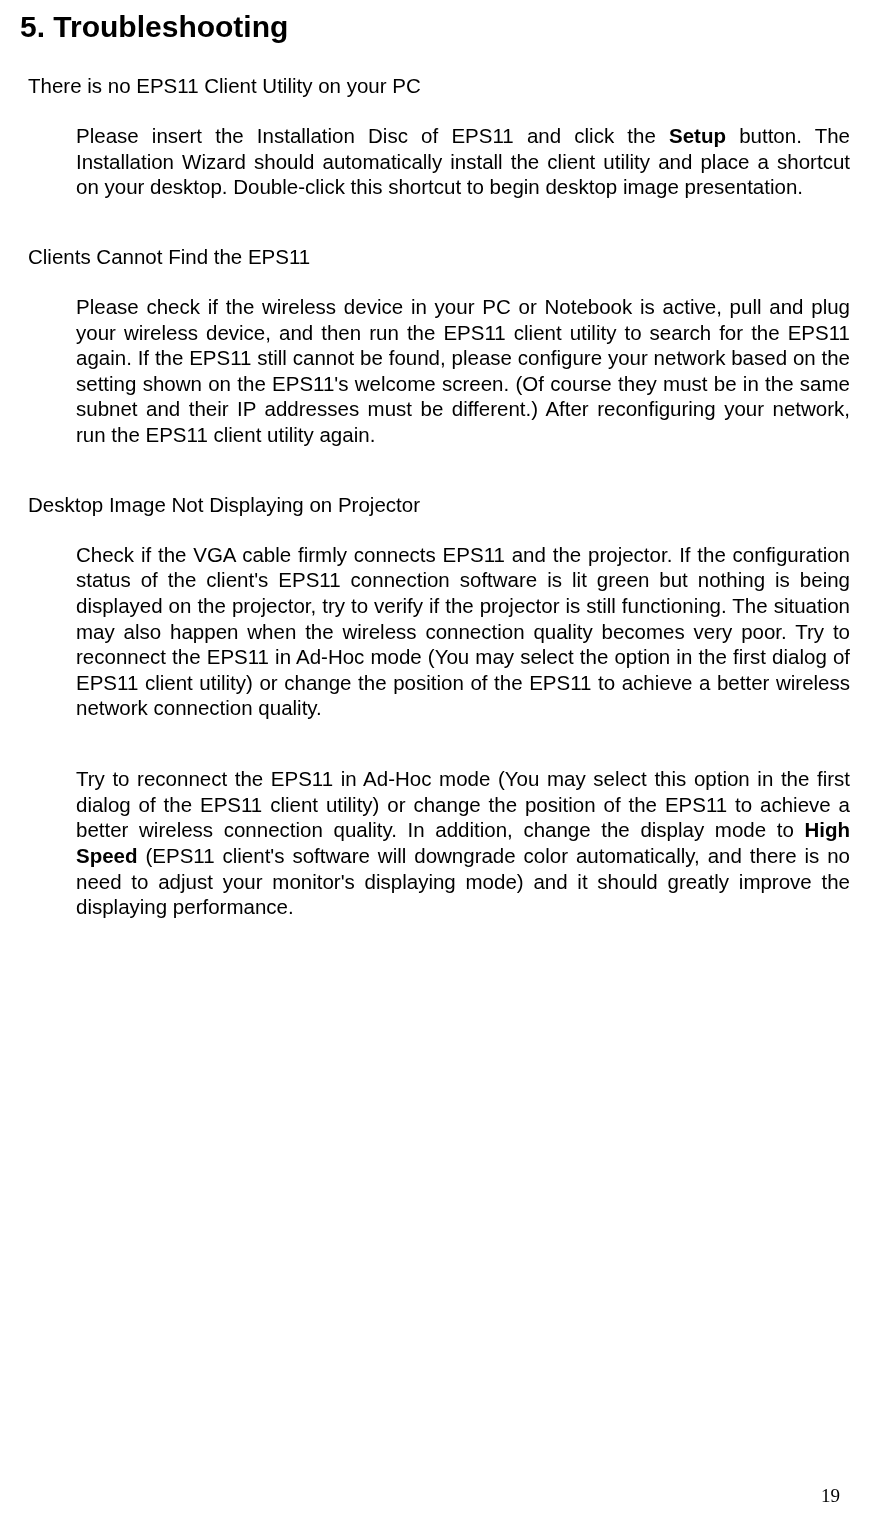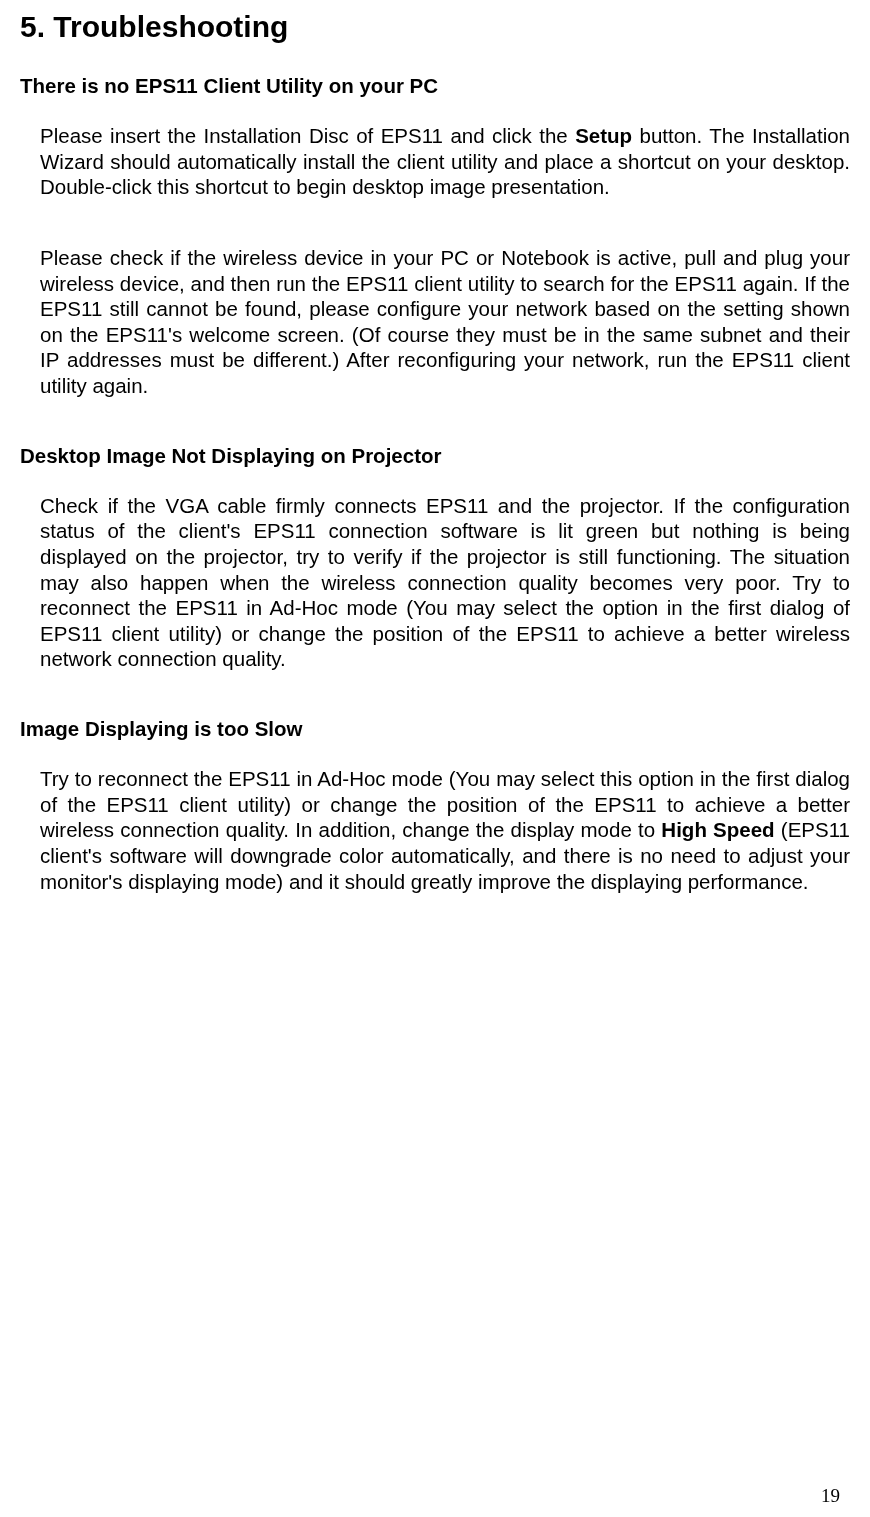--- a/index.html
+++ b/index.html
@@ -14,29 +14,29 @@
       padding: 10px 20px 20px 20px;
       box-sizing: border-box;
     }
     .section-number {
       font-size: 30px;
       font-weight: bold;
       margin-bottom: 30px;
     }
     .sub-heading {
       font-size: 20.5px;
-      font-weight: bold;
+      font-weight: normal;
       margin-bottom: 25px;
-      margin-left: 0;
+      margin-left: 8px;
     }
     .body-text {
       font-size: 20.5px;
       line-height: 1.25;
       text-align: justify;
-      margin-left: 20px;
+      margin-left: 56px;
       margin-bottom: 45px;
     }
     .body-text .bold {
       font-weight: bold;
     }
     .page-wrapper {
       position: relative;
       width: 870px;
       height: 1517px;
     }
@@ -53,24 +53,24 @@
 
 <div class="page-wrapper">
   <div class="page">
     <div class="section-number">5. Troubleshooting</div>
 
     <div class="sub-heading">There is no EPS11 Client Utility on your PC</div>
     <div class="body-text">
       <span>Please insert the Installation Disc of EPS11 and click the </span><span class="bold">Setup</span><span> button. The Installation Wizard should automatically install the client utility and place a shortcut on your desktop. Double-click this shortcut to begin desktop image presentation.</span>
     </div>
 
+    <div class="sub-heading">Clients Cannot Find the EPS11</div>
     <div class="body-text">Please check if the wireless device in your PC or Notebook is active, pull and plug your wireless device, and then run the EPS11 client utility to search for the EPS11 again. If the EPS11 still cannot be found, please configure your network based on the setting shown on the EPS11's welcome screen. (Of course they must be in the same subnet and their IP addresses must be different.) After reconfiguring your network, run the EPS11 client utility again.</div>
 
     <div class="sub-heading">Desktop Image Not Displaying on Projector</div>
     <div class="body-text">Check if the VGA cable firmly connects EPS11 and the projector. If the configuration status of the client's EPS11 connection software is lit green but nothing is being displayed on the projector, try to verify if the projector is still functioning. The situation may also happen when the wireless connection quality becomes very poor. Try to reconnect the EPS11 in Ad-Hoc mode (You may select the option in the first dialog of EPS11 client utility) or change the position of the EPS11 to achieve a better wireless network connection quality.</div>
 
-    <div class="sub-heading">Image Displaying is too Slow</div>
     <div class="body-text">
       <span>Try to reconnect the EPS11 in Ad-Hoc mode (You may select this option in the first dialog of the EPS11 client utility) or change the position of the EPS11 to achieve a better wireless connection quality. In addition, change the display mode to </span><span class="bold">High Speed</span><span> (EPS11 client's software will downgrade color automatically, and there is no need to adjust your monitor's displaying mode) and it should greatly improve the displaying performance.</span>
     </div>
   </div>
   <div class="footer">19</div>
 </div>
 
 </body></html>

